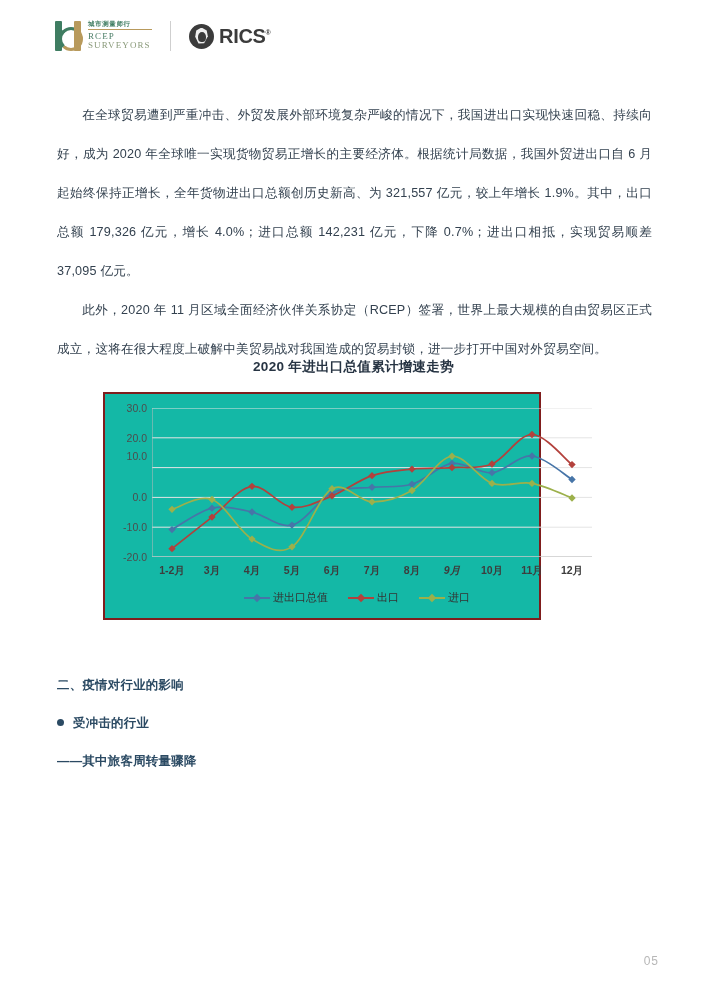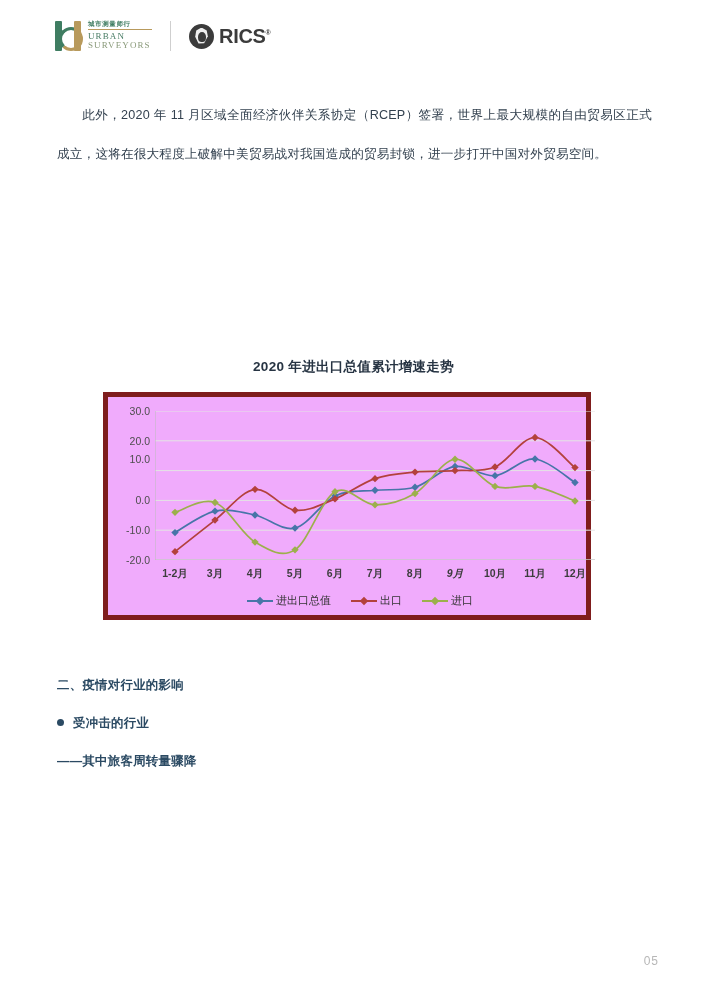--- a/index.html
+++ b/index.html
@@ -166,24 +166,24 @@
     text-align: center;
     font-size: 13.5px;
     font-weight: bold;
     color: #273443;
     letter-spacing: 0.3px;
   }
   .chart-box {
     position: absolute;
     left: 103px;
     top: 392px;
-    width: 488px;
+    width: 438px;
     height: 228px;
-    border: 5px solid #7f1d1d;
-    background: #f0abfc;
+    border: 2px solid #7f1d1d;
+    background: #14b8a6;
     box-sizing: border-box;
   }
   .plot {
     position: absolute;
     left: 47px;
     top: 14px;
     width: 440px;
     height: 149px;
   }
   .plot svg { display: block; }
@@ -291,32 +291,33 @@
   <div class="header">
     <div class="logo-urban">
       <div class="logo-mark">
         <span class="bar-left"></span>
         <span class="arc"></span>
         <span class="bar-right"></span>
       </div>
       <div class="logo-text">
         <div class="logo-cn">城市测量师行</div>
         <div class="logo-rule"></div>
-        <div class="logo-en1">URBAN</div>
+        <div class="logo-en1">RCEP</div>
         <div class="logo-en2">SURVEYORS</div>
       </div>
     </div>
     <div class="divider-v"></div>
     <div class="logo-rics">
       <div class="rics-badge"></div>
       <div class="rics-word"><span>RICS</span><span class="rics-tm">®</span></div>
     </div>
   </div>
 
   <div class="content">
+    <p class="body-par">在全球贸易遭到严重冲击、外贸发展外部环境复杂严峻的情况下，我国进出口实现快速回稳、持续向好，成为 2020 年全球唯一实现货物贸易正增长的主要经济体。根据统计局数据，我国外贸进出口自 6 月起始终保持正增长，全年货物进出口总额创历史新高、为 321,557 亿元，较上年增长 1.9%。其中，出口总额 179,326 亿元，增长 4.0%；进口总额 142,231 亿元，下降 0.7%；进出口相抵，实现贸易顺差 37,095 亿元。</p>
     <p class="body-par tight">此外，2020 年 11 月区域全面经济伙伴关系协定（RCEP）签署，世界上最大规模的自由贸易区正式成立，这将在很大程度上破解中美贸易战对我国造成的贸易封锁，进一步打开中国对外贸易空间。</p>
   </div>
 
   <div class="chart-title">2020 年进出口总值累计增速走势</div>
 
   <div class="chart-box">
     <div class="plot" id="plot">
         <svg width="440" height="149">
           <line x1="0" x2="440" y1="0" y2="0" stroke="#e4e4e4" stroke-width="1"></line>
           <line x1="0" x2="440" y1="29.799999999999997" y2="29.799999999999997" stroke="#e4e4e4" stroke-width="1"></line>

